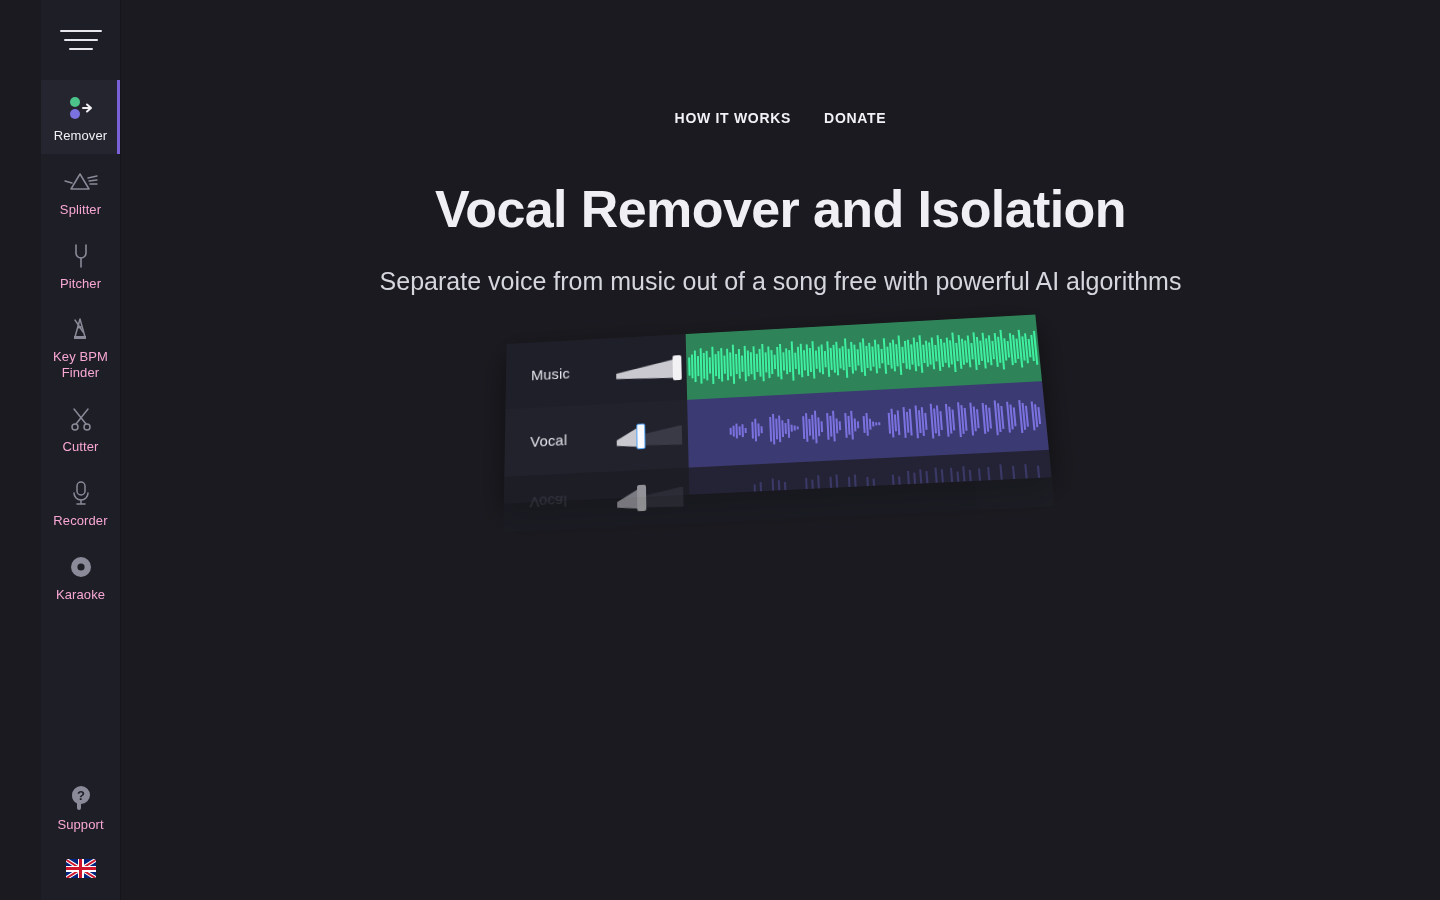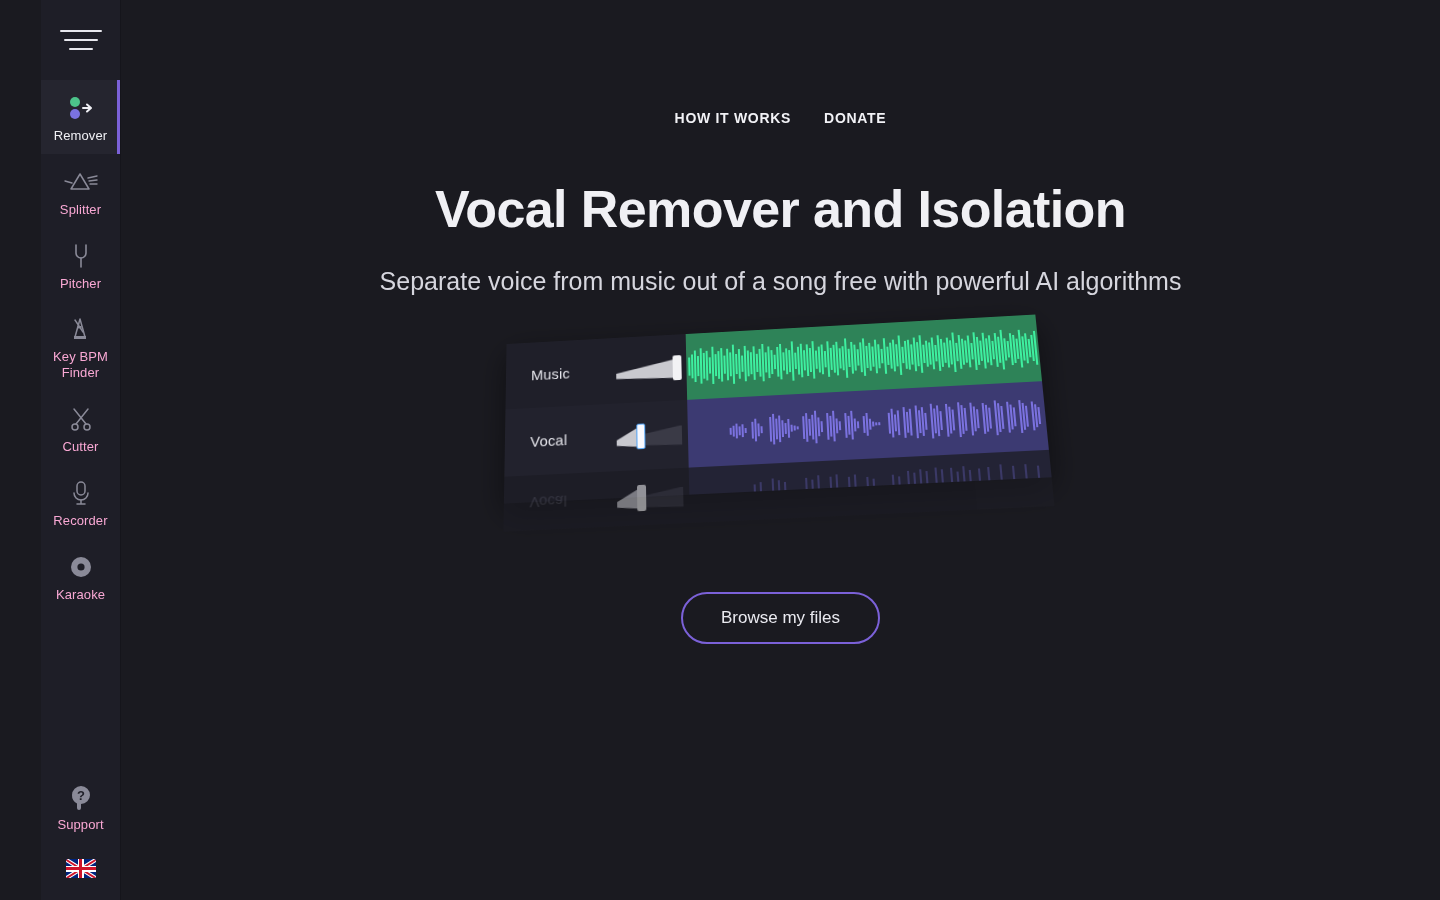--- a/index.html
+++ b/index.html
@@ -604,18 +604,15 @@
                     <rect x="341" y="15" width="2" height="22"></rect>
                 </g>
               </svg>
             </div>
 
           </div>
         </div>
       </div>
     </div>
 
-    <div class="cta-wrap">
-      <button class="cta">Browse my files</button>
-    </div>
 
   </main>
 </div>
 
 </body></html>

